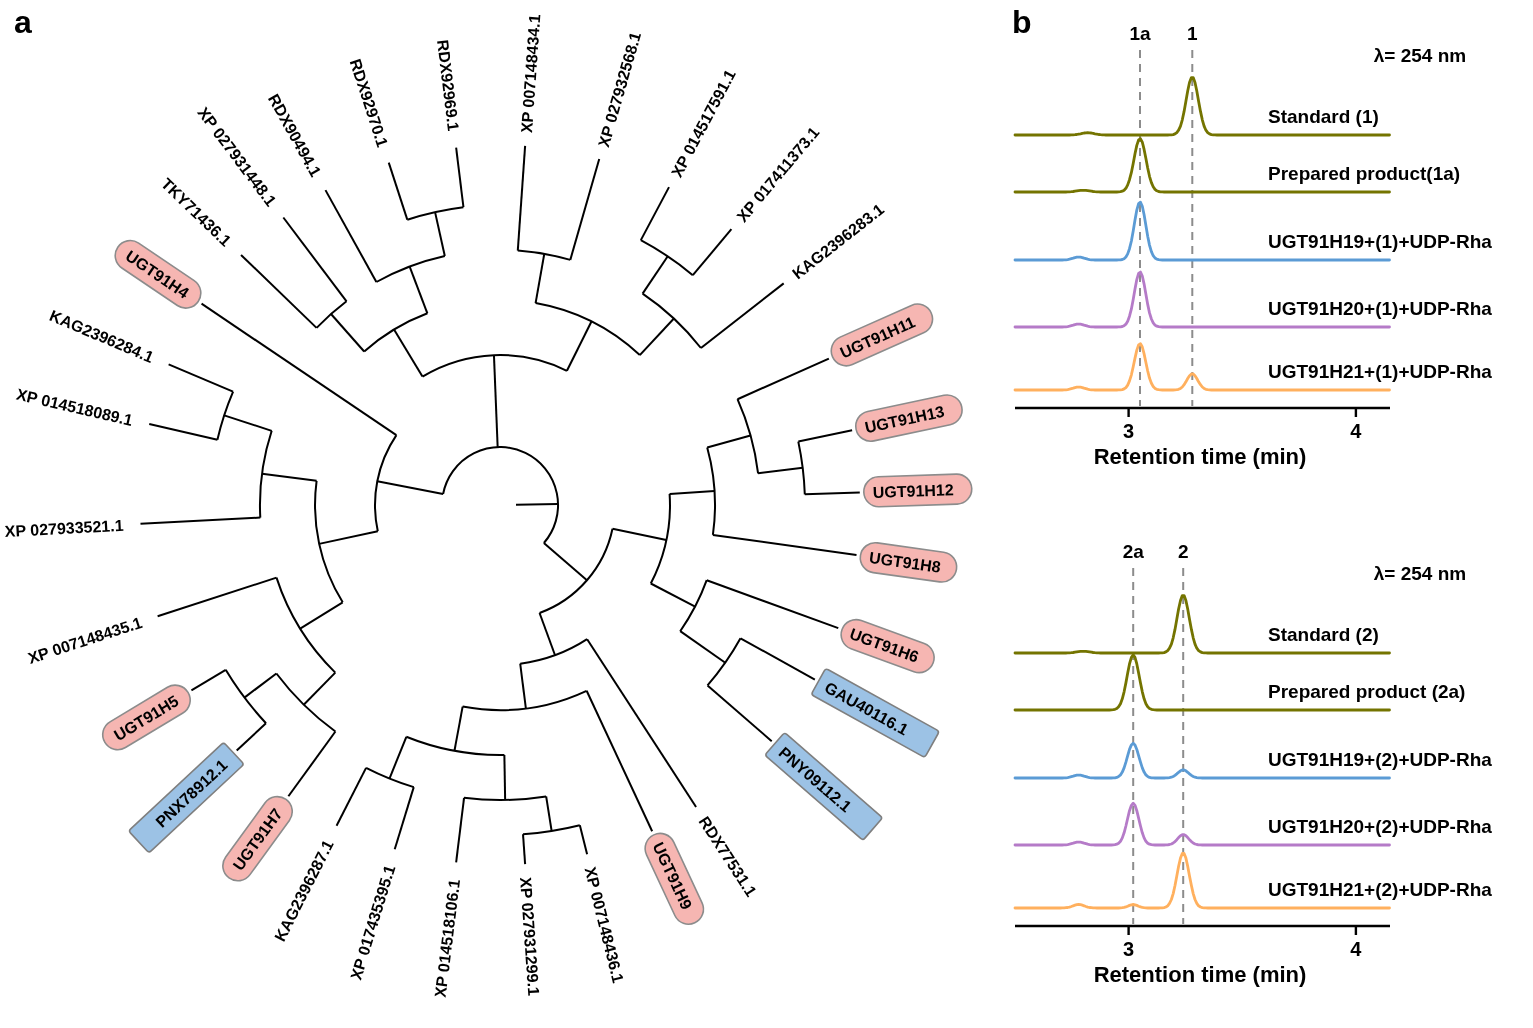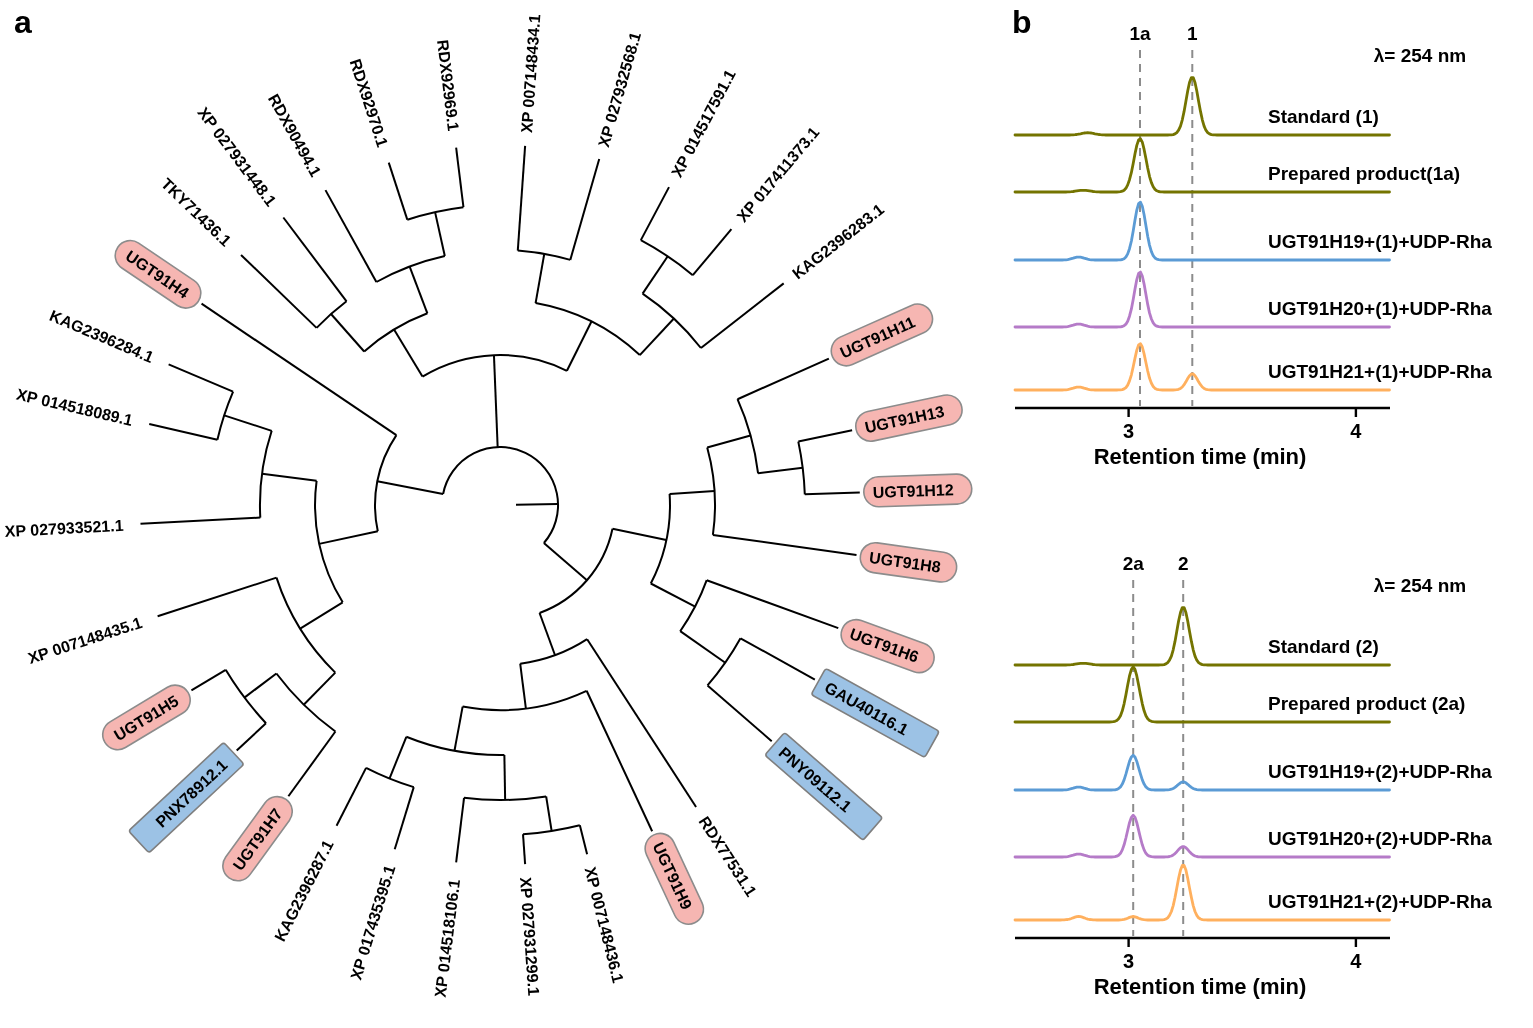--- a/index.html
+++ b/index.html
@@ -20,21 +20,21 @@
   .panel-label {
     position: absolute;
     font-size: 32px;
     font-weight: bold;
     color: #000;
   }
   #panel-a-label { left: 14px; top: 4px; }
   #panel-b-label { left: 1012px; top: 4px; }
   #tree-wrap { position: absolute; left: 0; top: 0; }
   #chrom1-wrap { position: absolute; left: 1000px; top: 10px; }
-  #chrom2-wrap { position: absolute; left: 1000px; top: 540px; }
+  #chrom2-wrap { position: absolute; left: 1000px; top: 528px; }
   svg { display: block; }
   svg text {
     font-family: "Liberation Sans", sans-serif;
     font-weight: bold;
     fill: #000;
   }
 </style>
 </head>
 <body>
 

